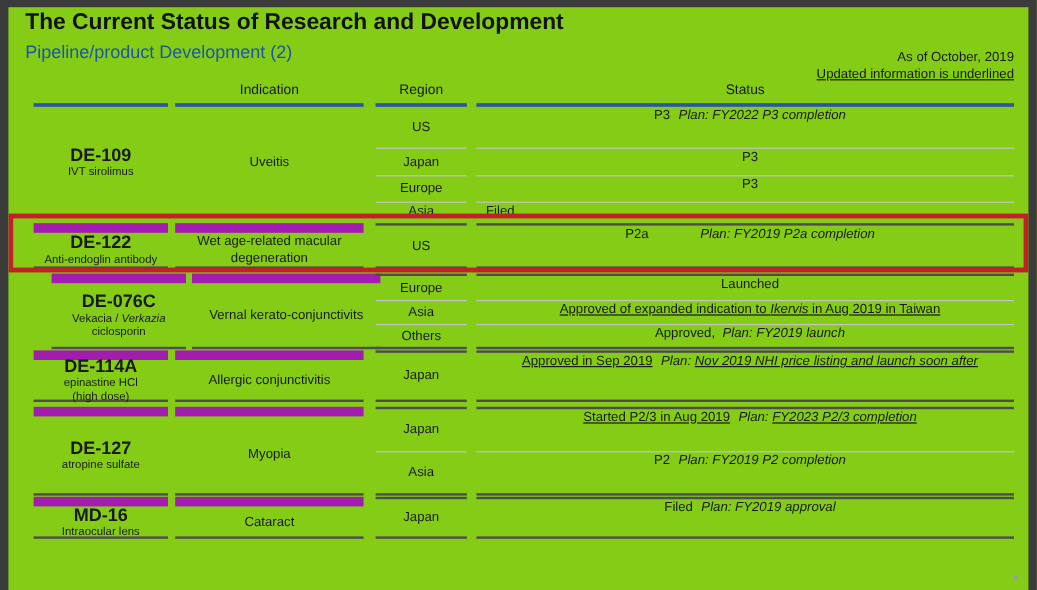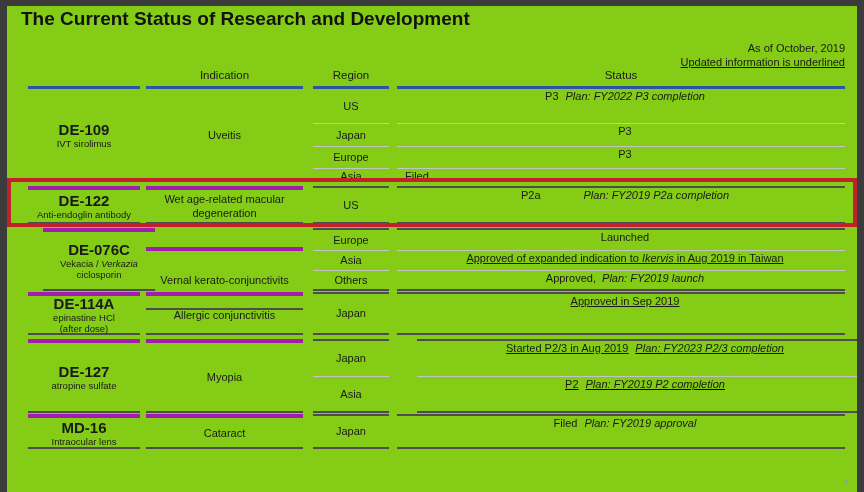--- a/index.html
+++ b/index.html
@@ -6,21 +6,21 @@
   body{width:864px;height:492px;background:#3b3b3b;position:relative;
        font-family:"Liberation Sans",sans-serif;overflow:hidden;}
   .slide{position:absolute;left:7px;top:6px;width:850px;height:486px;background:#84cc16;overflow:hidden;}
   .title{position:absolute;left:14px;top:2px;margin:0;font-size:19px;font-weight:bold;color:#121212;white-space:nowrap;}
   .subtitle{position:absolute;left:14px;top:29px;font-size:15px;color:#1d56a5;white-space:nowrap;}
   .asof{position:absolute;right:12px;top:36px;font-size:11px;color:#1a1a1a;white-space:nowrap;}
   .note{position:absolute;right:12px;top:50px;font-size:11px;color:#1a1a1a;text-decoration:underline;white-space:nowrap;}
   .colhead{position:absolute;top:63px;font-size:11.5px;color:#1a1a1a;text-align:center;}
   .hbar{position:absolute;top:80px;height:3px;background:#2b55a3;}
   
-  .pcell{position:absolute;box-sizing:border-box;border-top:4px solid #a21caf;border-bottom:2px solid #4d4d4d;
+  .pcell{position:absolute;box-sizing:border-box;border-top:8px solid #a21caf;border-bottom:2px solid #4d4d4d;
          display:flex;flex-direction:column;align-items:center;justify-content:center;text-align:center;color:#1a1a1a;}
   .code{font-size:15px;font-weight:bold;line-height:17px;}
   .sub{font-size:9.5px;line-height:11px;}
   .indtext{font-size:11px;line-height:14px;width:100%;}
   .cgroup{position:absolute;box-sizing:border-box;border-top:2px solid #4d4d4d;border-bottom:2px solid #4d4d4d;}
   .noTop{border-top:none !important;}
   .noBottom{border-bottom:none !important;}
   .rrow{box-sizing:border-box;display:flex;align-items:center;justify-content:center;
         font-size:11px;line-height:15px;color:#1a1a1a;}
   .srow{box-sizing:border-box;display:flex;flex-direction:row;justify-content:center;
@@ -34,20 +34,21 @@
   .ul{text-decoration:underline;}
   .hlbox{position:absolute;left:0;top:172px;width:850px;height:49px;box-sizing:border-box;
          border:4px solid #c2202a;z-index:6;}
   .fdot{position:absolute;right:9px;bottom:9px;width:3px;height:3px;background:#8fa0a8;}
 </style>
 </head>
 <body>
 
 <div class="slide">
   <h1 class="title">The Current Status of Research and Development</h1>
+  <div class="subtitle">Pipeline/product Development (2)</div>
   <div class="asof">As of October, 2019</div>
   <div class="note">Updated information is underlined</div>
 
   <div class="colhead" style="left:139px;width:157px;">Indication</div>
   <div class="colhead" style="left:306px;width:76px;">Region</div>
   <div class="colhead" style="left:390px;width:448px;">Status</div>
 
   <div>
       <div class="pcell noTop noBottom" style="left: 21px; width: 112px; top: 83px; height: 92px;">
         <div class="code">DE-109</div>
@@ -101,21 +102,21 @@
         <div class="srow" style="height: 34px; gap: 36px;">
           <div class="sline"><span>P2a</span></div>
           <div class="sline plan"><span class="it">Plan: FY2019 P2a completion</span></div>
         </div>
       </div>
       <div class="pcell" style="left: 36px; width: 112px; top: 222px; height: 63px;">
         <div class="code">DE-076C</div>
         <div class="sub"><span>Vekacia / </span><span class="it">Verkazia</span></div>
         <div class="sub"><span>ciclosporin</span></div>
       </div>
-      <div class="pcell" style="left: 139px; width: 157px; top: 222px; height: 63px; margin-top: 19px;">
+      <div class="pcell" style="left: 153px; width: 157px; top: 222px; height: 63px;">
         <div class="indtext"><span>Vernal kerato-conjunctivits</span></div>
       </div>
       <div class="cgroup" style="left: 306px; width: 76px; top: 222px; height: 63px;">
         <div class="rrow" style="height: 20px;">
           <span>Europe</span>
         </div>
         <div class="rrow sep" style="height: 20px;">
           <span>Asia</span>
         </div>
         <div class="rrow sep" style="height: 19px;">
@@ -129,51 +130,52 @@
         <div class="srow sep" style="height: 20px;">
           <div class="sline"><span class="ul">Approved of expanded indication to </span><span class="it ul">Ikervis</span><span class="ul"> in Aug 2019 in Taiwan</span></div>
         </div>
         <div class="srow sep" style="height: 19px;">
           <div class="sline"><span>Approved,&nbsp; </span><span class="it">Plan: FY2019 launch</span></div>
         </div>
       </div>
       <div class="pcell" style="left: 21px; width: 112px; top: 286px; height: 43px;">
         <div class="code">DE-114A</div>
         <div class="sub"><span>epinastine HCl</span></div>
-        <div class="sub"><span>(after dose)</span></div>
+        <div class="sub"><span>(high dose)</span></div>
       </div>
       <div class="pcell" style="left: 139px; width: 157px; top: 286px; height: 43px;">
         <div class="indtext"><span>Allergic conjunctivitis</span></div>
       </div>
       <div class="cgroup" style="left: 306px; width: 76px; top: 286px; height: 43px;">
         <div class="rrow" style="height: 39px;">
           <span>Japan</span>
         </div>
       </div>
       <div class="cgroup" style="left: 390px; width: 448px; top: 286px; height: 43px;">
         <div class="srow" style="height: 39px;">
           <div class="sline"><span class="ul">Approved in Sep 2019</span></div>
+          <div class="sline plan"><span class="it">Plan: </span><span class="it ul">Nov 2019 NHI price listing and launch soon after</span></div>
         </div>
       </div>
       <div class="pcell" style="left: 21px; width: 112px; top: 333px; height: 74px;">
         <div class="code">DE-127</div>
         <div class="sub"><span>atropine sulfate</span></div>
       </div>
       <div class="pcell" style="left: 139px; width: 157px; top: 333px; height: 74px;">
         <div class="indtext"><span>Myopia</span></div>
       </div>
       <div class="cgroup" style="left: 306px; width: 76px; top: 333px; height: 74px;">
         <div class="rrow" style="height: 35px;">
           <span>Japan</span>
         </div>
         <div class="rrow sep" style="height: 35px;">
           <span>Asia</span>
         </div>
       </div>
-      <div class="cgroup" style="left: 410px; width: 448px; top: 333px; height: 74px; text-decoration: underline;">
+      <div class="cgroup" style="left: 390px; width: 448px; top: 333px; height: 74px;">
         <div class="srow" style="height: 35px;">
           <div class="sline"><span class="ul">Started P2/3 in Aug 2019</span></div>
           <div class="sline plan"><span class="it">Plan: </span><span class="it ul">FY2023 P2/3 completion</span></div>
         </div>
         <div class="srow sep" style="height: 35px;">
           <div class="sline"><span>P2</span></div>
           <div class="sline plan"><span class="it">Plan: FY2019 P2 completion</span></div>
         </div>
       </div>
       <div class="pcell" style="left: 21px; width: 112px; top: 408px; height: 35px;">

